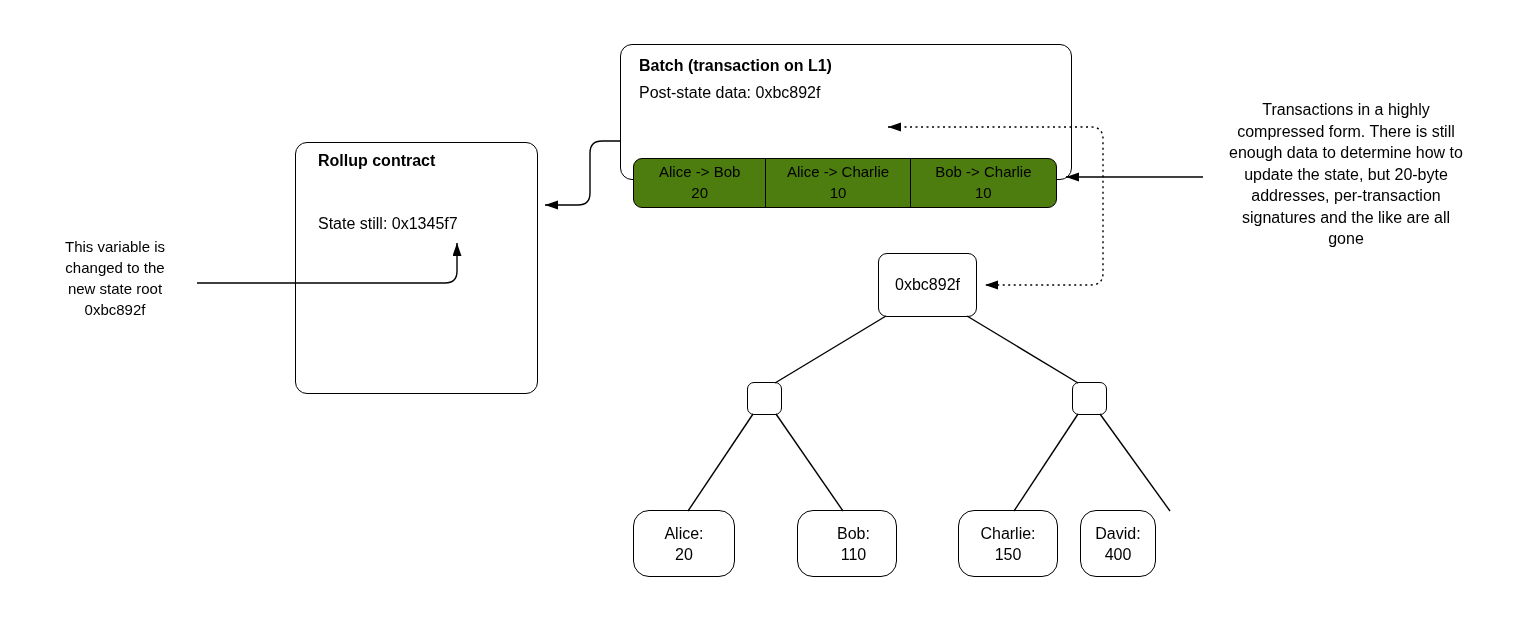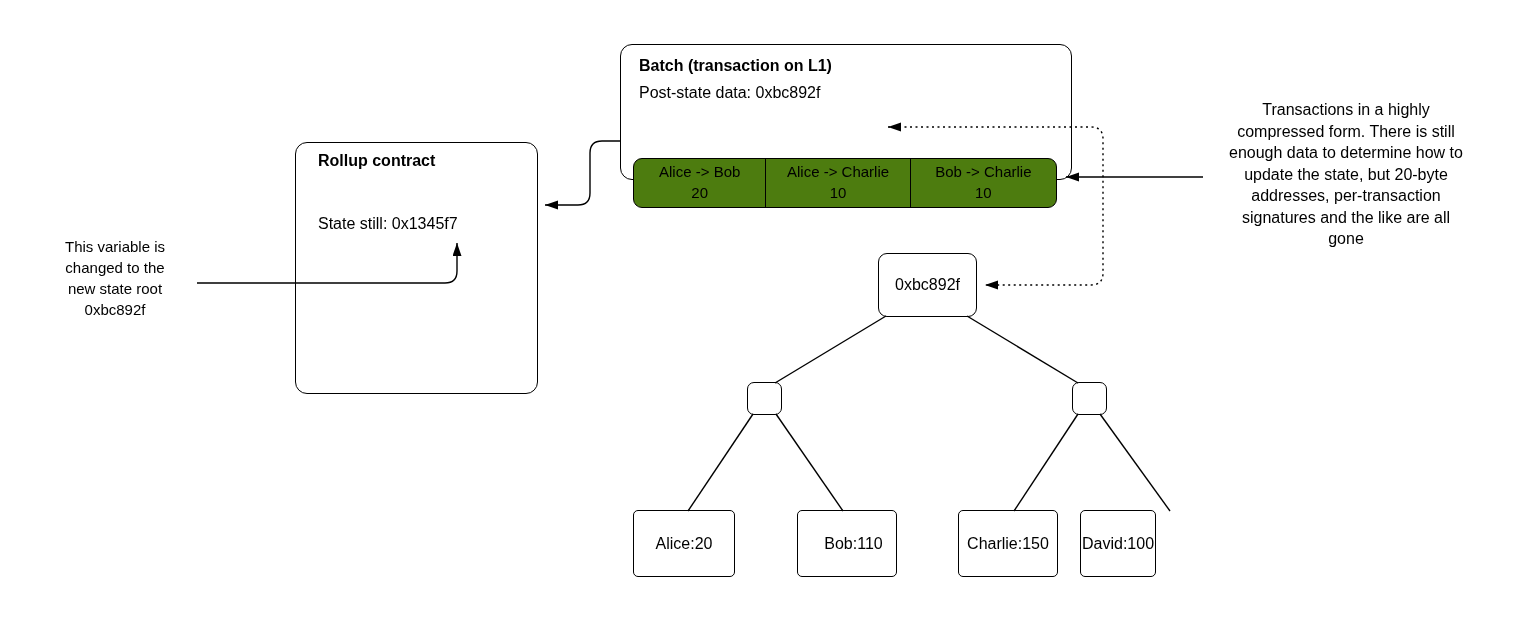--- a/index.html
+++ b/index.html
@@ -74,22 +74,22 @@
     display: flex;
     align-items: center;
     justify-content: center;
     text-align: center;
   }
   .root-node { left: 878px; top: 253px; width: 99px; height: 64px; border-radius: 9px; font-size: 16px; }
   .mid-node { width: 35px; height: 33px; border-radius: 7px; }
   .mid-node-left  { left: 747px; top: 382px; }
   .mid-node-right { left: 1072px; top: 382px; }
   .leaf-node {
-    top: 510px; height: 67px; border-radius: 5px;
-    flex-direction: row; font-size: 16px; line-height: 21px;
+    top: 510px; height: 67px; border-radius: 16px;
+    flex-direction: column; font-size: 16px; line-height: 21px;
   }
   .leaf-alice   { left: 633px;  width: 102px; }
   .leaf-bob     { left: 797px;  width: 100px; padding-left: 13px; }
   .leaf-charlie { left: 958px;  width: 100px; }
   .leaf-david   { left: 1080px; width: 76px; }
 </style>
 </head>
 <body>
 
 <div class="canvas">
@@ -143,21 +143,21 @@
   <div class="node leaf-node leaf-bob">
     <div>Bob:</div>
     <div>110</div>
   </div>
   <div class="node leaf-node leaf-charlie">
     <div>Charlie:</div>
     <div>150</div>
   </div>
   <div class="node leaf-node leaf-david">
     <div>David:</div>
-    <div>100</div>
+    <div>400</div>
   </div>
 
   <svg class="overlay" viewBox="0 0 1538 628" xmlns="http://www.w3.org/2000/svg">
     <defs>
       <marker id="arrowEnd" markerUnits="userSpaceOnUse" markerWidth="16" markerHeight="12" refX="13" refY="4.5" orient="auto">
         <path d="M0,0 L13,4.5 L0,9 z" fill="#000000" stroke="none"></path>
       </marker>
       <marker id="arrowStart" markerUnits="userSpaceOnUse" markerWidth="16" markerHeight="12" refX="13" refY="4.5" orient="auto-start-reverse">
         <path d="M0,0 L13,4.5 L0,9 z" fill="#000000" stroke="none"></path>
       </marker>

